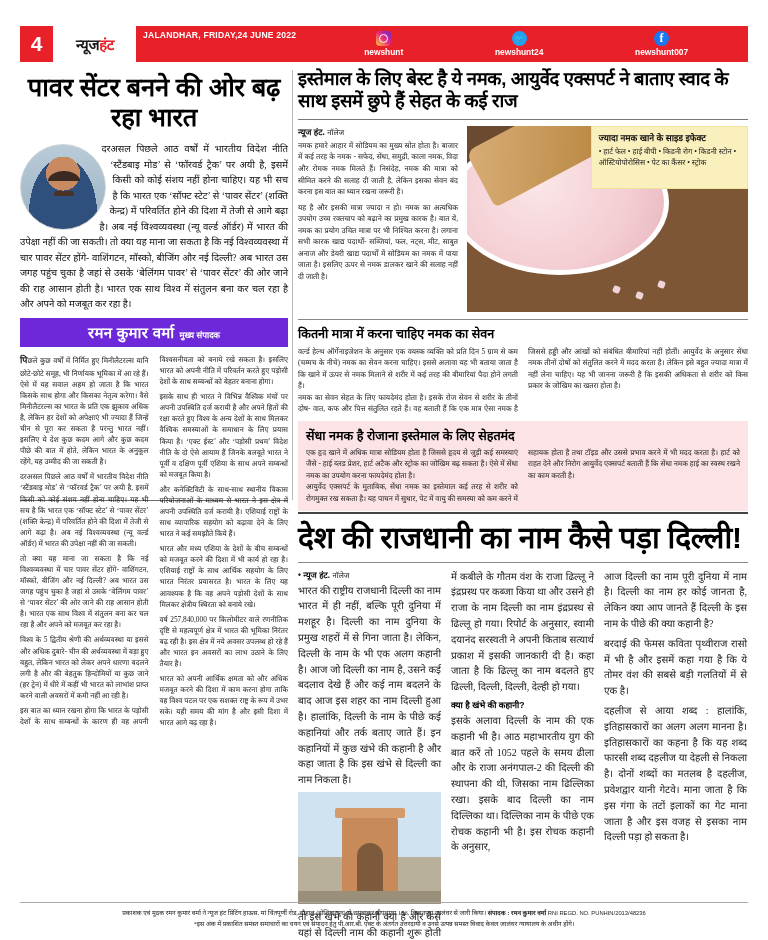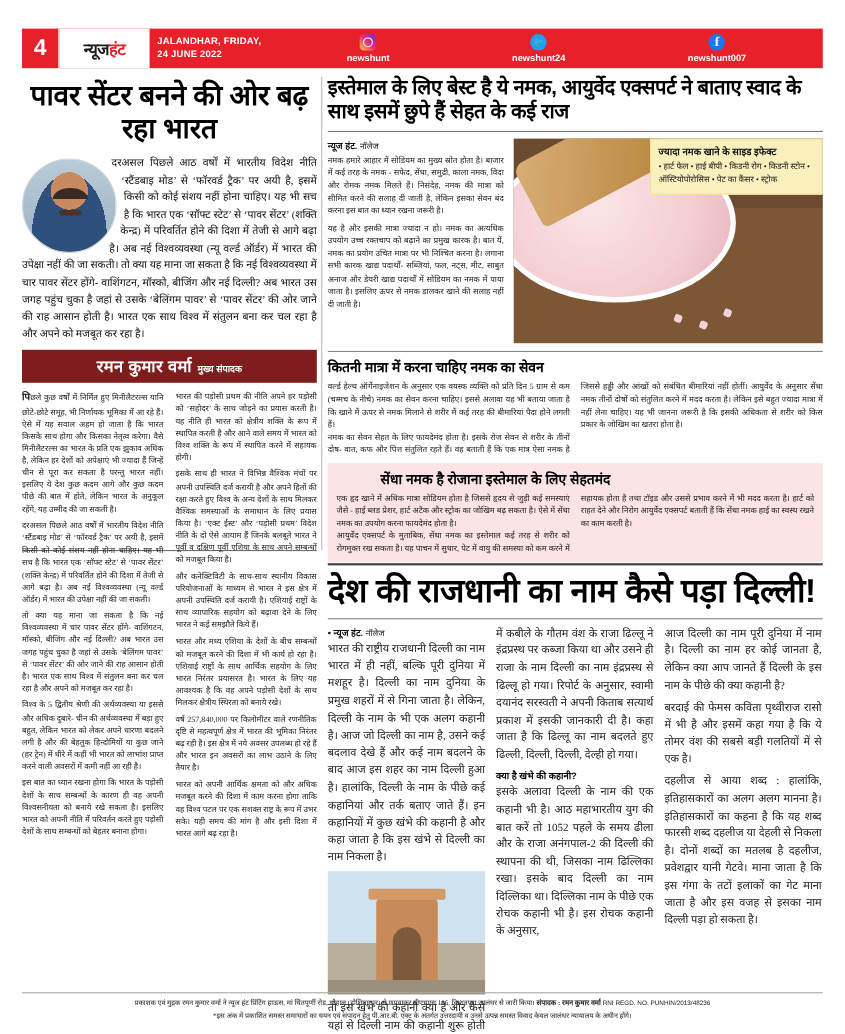--- a/index.html
+++ b/index.html
@@ -31,21 +31,21 @@
   .mh-logo-txt {
     font-family: "Liberation Sans", sans-serif;
     font-size: 15px; font-weight: bold; color:#e8202a; letter-spacing:-0.4px;
     white-space: nowrap;
   }
   .mh-logo-txt .blk { color:#1a1a1a; }
   .mh-date {
     flex: 0 0 auto; padding: 4px 8px 4px 7px; color:#fff;
     font-family: "Liberation Sans", sans-serif;
     font-size: 8.6px; font-weight: bold; line-height: 1.35; letter-spacing: .2px;
-    display:flex; flex-direction:column; justify-content:center; text-transform: uppercase;
+    display:flex; flex-direction:row; justify-content:center; text-transform: uppercase;
   }
   .mh-section {
     flex: 0 0 178px; background:#1663ae; display:flex; align-items:center; justify-content:center;
   }
   .mh-section span {
     color:#ffffff; font-size: 22px; font-weight: bold;
     font-family: "Liberation Sans", sans-serif; letter-spacing:.5px;
   }
   .mh-social { flex: 1; display:flex; align-items:center; justify-content:space-around; padding: 0 14px; }
   .soc { display:flex; flex-direction:column; align-items:center; gap:1px; }
@@ -83,21 +83,21 @@
   }
   .ed-photo::before {
     content:""; position:absolute; left:27px; top:26px; width:32px; height:10px;
     border-radius:50% 50% 0 0 / 100% 100% 0 0; background:#3b2a21;
   }
   .ed-photo::after {
     content:""; position:absolute; left:33px; top:46px; width:20px; height:5px;
     background:#4a3226; border-radius:3px;
   }
   .ed-byline {
-    clear:both; margin-top: 6px; background:#7f1d1d; color:#fff; text-align:center;
+    clear:both; margin-top: 6px; background:#6d28d9; color:#fff; text-align:center;
     padding: 4px 6px 5px; font-family:"Liberation Sans", sans-serif;
   }
   .ed-byline .nm { font-size: 15px; font-weight: bold; letter-spacing:.3px; }
   .ed-byline .rl { font-size: 8.4px; margin-left:5px; font-weight:bold; }
   .ed-body { margin-top: 7px; column-count: 2; column-gap: 11px; column-rule: 0; }
   .ed-body p {
     font-size: 7.3px; line-height: 1.52; text-align: justify; color:#1a1a1a;
     margin-bottom: 4px;
   }
   .ed-body p:first-child::first-letter { font-weight:bold; font-size: 9px; }
@@ -128,36 +128,36 @@
     position:absolute; left:2%; top:-4%; width:46%; height:34%;
     background: linear-gradient(120deg,#d8ae77,#b8863f);
     transform: rotate(-28deg); border-radius: 10px 30px 6px 6px;
   }
   .salt-img .grain {
     position:absolute; bottom:10%; width:7px; height:7px; border-radius:2px;
     background:#f0d4d8; transform:rotate(22deg);
   }
   .callout {
     position:absolute; right:0; top:0; width: 56%;
-    background:#faf0bd; padding:5px 7px 7px; border:1px solid #efe29a;
+    background:#faf0bd; padding:5px 7px 19px; border:1px solid #efe29a;
   }
   .callout h4 { font-size:8.8px; font-weight:bold; color:#111; margin-bottom:2px;
                 font-family:"Liberation Sans", sans-serif; }
   .callout p { font-size:7.6px; line-height:1.52; color:#1a1a1a; }
   .salt-sub {
     margin-top: 7px; font-size:12.6px; font-weight:bold; color:#000;
     font-family:"Liberation Sans", sans-serif; border-top:1px solid #888; padding-top:5px;
   }
   .salt-sub-body { column-count:2; column-gap:10px; margin-top:4px; }
   .salt-sub-body p { font-size:7.4px; line-height:1.55; text-align:justify; color:#1a1a1a; }
   .pinkbox {
     margin-top:6px; background:#fbe3e6; padding:6px 8px 7px;
   }
   .pinkbox h4 { font-size:12.6px; font-weight:bold; margin-bottom:3px;
-                font-family:"Liberation Sans", sans-serif; color:#000;margin-left:40px; }
+                font-family:"Liberation Sans", sans-serif; color:#000; }
   .pinkbox .cols { column-count:2; column-gap:10px; }
   .pinkbox p { font-size:7.4px; line-height:1.55; text-align:justify; color:#1a1a1a; }
 
   
   .delhi { position:absolute; left:298px; top:512px; width:450px; }
   .delhi-rule-top { height:2px; background:#444; }
   .delhi-head {
     margin-top:7px; font-size:30px; font-weight:bold; color:#000; line-height:1.12;
     font-family:"Liberation Sans", sans-serif; letter-spacing:-.3px;
   }
@@ -236,21 +236,20 @@
     </p>
     <div class="ed-byline">
       <span class="nm">रमन कुमार वर्मा</span><span class="rl">मुख्य संपादक</span>
     </div>
     <div class="ed-body">
       <p>पिछले कुछ वर्षों में निर्मित हुए मिनीलैटरल्स यानि छोटे-छोटे समूह, भी निर्णायक भूमिका में आ रहे हैं। ऐसे में यह सवाल अहम हो जाता है कि भारत किसके साथ होगा और किसका नेतृत्व करेगा। वैसे मिनीलैटरल्स का भारत के प्रति एक झुकाव अधिक है, लेकिन हर देशों को अपेक्षाएं भी ज्यादा हैं जिन्हें चीन से पूरा कर सकता है परन्तु भारत नहीं। इसलिए ये देश कुछ कदम आगे और कुछ कदम पीछे की बात में होते, लेकिन भारत के अनुकूल रहेंगे, यह उम्मीद की जा सकती है।</p>
       <p>दरअसल पिछले आठ वर्षों में भारतीय विदेश नीति ‘स्टैंडबाइ मोड’ से ‘फॉरवर्ड ट्रैक’ पर अयी है, इसमें किसी को कोई संशय नहीं होना चाहिए। यह भी सच है कि भारत एक ‘सॉफ्ट स्टेट’ से ‘पावर सेंटर’ (शक्ति केन्द्र) में परिवर्तित होने की दिशा में तेजी से आगे बढ़ा है। अब नई विश्वव्यवस्था (न्यू वर्ल्ड ऑर्डर) में भारत की उपेक्षा नहीं की जा सकती।</p>
       <p>तो क्या यह माना जा सकता है कि नई विश्वव्यवस्था में चार पावर सेंटर होंगे- वाशिंगटन, मॉस्को, बीजिंग और नई दिल्ली? अब भारत उस जगह पहुंच चुका है जहां से उसके ‘बेलिंगम पावर’ से ‘पावर सेंटर’ की ओर जाने की राह आसान होती है। भारत एक साथ विश्व में संतुलन बना कर चल रहा है और अपने को मजबूत कर रहा है।</p>
       <p>विश्व के 5 द्वितीय श्रेणी की अर्थव्यवस्था या इससे और अधिक दुबारे- चीन की अर्थव्यवस्था में बड़ा हुए बहुत, लेकिन भारत को लेकर अपने धारणा बदलने लगी है और की बेहतुक हिन्दोमियों या कुछ जाने (हर ट्रेन) में धीरे में कहीं भी भारत को लाभांश प्राप्त करने वाली अवसरों में कमी नहीं आ रही है।</p>
       <p>इस बात का ध्यान रखना होगा कि भारत के पड़ोसी देशों के साथ सम्बन्धों के कारण ही वह अपनी विश्वसनीयता को बनाये रखे सकता है। इसलिए भारत को अपनी नीति में परिवर्तन करते हुए पड़ोसी देशों के साथ सम्बन्धों को बेहतर बनाना होगा।</p>
-      <p>भारत की पड़ोसी प्रथम की नीति अपने हर पड़ोसी को ‘सहोदर’ के साथ जोड़ने का प्रयास करती है। यह नीति ही भारत को क्षेत्रीय शक्ति के रूप में स्थापित करती है और आने वाले समय में भारत को विश्व शक्ति के रूप में स्थापित करने में सहायक होगी।</p>
       <p>इसके साथ ही भारत ने विभिन्न वैश्विक मंचों पर अपनी उपस्थिति दर्ज करायी है और अपने हितों की रक्षा करते हुए विश्व के अन्य देशों के साथ मिलकर वैश्विक समस्याओं के समाधान के लिए प्रयास किया है। ‘एक्ट ईस्ट’ और ‘पड़ोसी प्रथम’ विदेश नीति के दो ऐसे आयाम हैं जिनके बलबूते भारत ने पूर्वी व दक्षिण पूर्वी एशिया के साथ अपने सम्बन्धों को मजबूत किया है।</p>
       <p>और कनेक्टिविटी के साथ-साथ स्थानीय विकास परियोजनाओं के माध्यम से भारत ने इस क्षेत्र में अपनी उपस्थिति दर्ज करायी है। एशियाई राष्ट्रों के साथ व्यापारिक सहयोग को बढ़ावा देने के लिए भारत ने कई समझौते किये हैं।</p>
       <p>भारत और मध्य एशिया के देशों के बीच सम्बन्धों को मजबूत करने की दिशा में भी कार्य हो रहा है। एशियाई राष्ट्रों के साथ आर्थिक सहयोग के लिए भारत निरंतर प्रयासरत है। भारत के लिए यह आवश्यक है कि वह अपने पड़ोसी देशों के साथ मिलकर क्षेत्रीय स्थिरता को बनाये रखे।</p>
       <p>वर्ष 257,840,000 पर किलोमीटर वाले रणनीतिक दृष्टि से महत्वपूर्ण क्षेत्र में भारत की भूमिका निरंतर बढ़ रही है। इस क्षेत्र में नये अवसर उपलब्ध हो रहे हैं और भारत इन अवसरों का लाभ उठाने के लिए तैयार है।</p>
       <p>भारत को अपनी आर्थिक क्षमता को और अधिक मजबूत करने की दिशा में काम करना होगा ताकि वह विश्व पटल पर एक सशक्त राष्ट्र के रूप में उभर सके। यही समय की मांग है और इसी दिशा में भारत आगे बढ़ रहा है।</p>
     </div>
   </div>
 
   <div class="salt">
     <h2 class="salt-head">इस्तेमाल के लिए बेस्ट है ये नमक, आयुर्वेद एक्सपर्ट ने बाताए स्वाद के साथ इसमें छुपे हैं सेहत के कई राज</h2>

